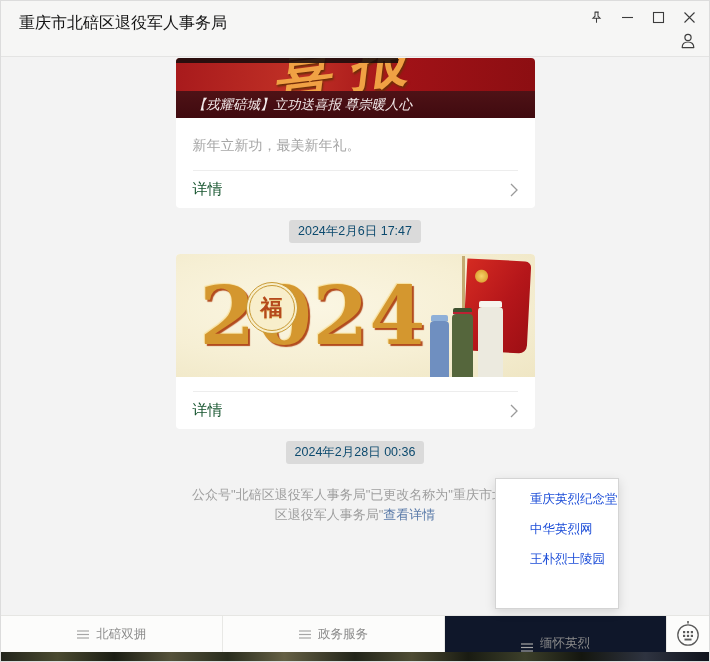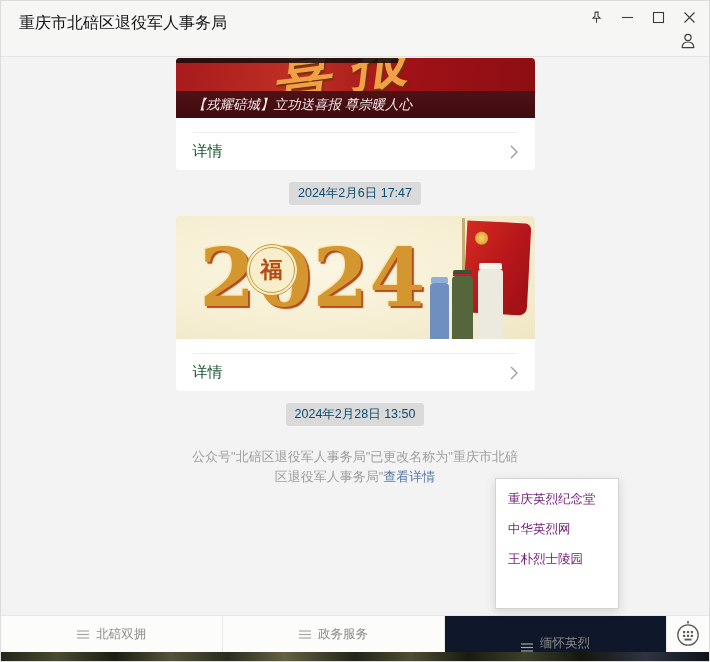--- a/index.html
+++ b/index.html
@@ -92,21 +92,21 @@
 
   .sysmsg { width:338px; margin:21px auto 0; text-align:center; font-size:13px; line-height:20px; color:#9e9e9e; }
   .sysmsg a { color:#5b7ba9; text-decoration:none; cursor:pointer; }
 
   
   .popup {
     position:absolute; left:494px; top:477px; width:124px; height:131px; z-index:30;
     background:#ffffff; border:1px solid #d4d4d4; box-shadow:0 3px 10px rgba(0,0,0,.13);
     padding-top:5px;
   }
-  .popup .pitem { height:30px; line-height:30px; padding-left:12px; font-size:12.5px; color:#701a75; cursor:pointer; white-space:nowrap; }
+  .popup .pitem { height:30px; line-height:30px; padding-left:34px; font-size:12.5px; color:#1d4ed8; cursor:pointer; white-space:nowrap; }
 
   
   .bottombar {
     position:absolute; top:614px; left:0; width:100%; height:37px;
     background:#fcfcfb; border-top:1px solid #e6e6e3; display:flex; z-index:10;
   }
   .tab { width:222px; display:flex; align-items:center; justify-content:center; gap:7px;
          font-size:12.5px; color:#8c8c8c; cursor:pointer; }
   .tab + .tab { border-left:1px solid #e8e8e5; }
   .tab.active { width:223px; background:#0f172a;align-items:flex-end; }
@@ -156,66 +156,67 @@
 
 <div class="chat">
   <div class="feed">
 
     <div class="card">
       <div class="card-img img1">
         <span class="calli">喜报</span>
         <div class="dark-strip"></div>
       </div>
       <div class="card-banner1">【戎耀碚城】立功送喜报 尊崇暖人心</div>
+      <div class="card-body">
+        <div class="card-summary">新年立新功，最美新年礼。</div>
+        <hr class="card-sep">
+        <div class="detail-row">
+          <span class="detail-label">详情</span>
+          <svg width="8" height="14" viewBox="0 0 8 14">
+              <polyline points="1,1 7,7 1,13" stroke="#9a9a9a" stroke-width="1.3" fill="none"></polyline>
+            </svg>
+        </div>
+      </div>
+    </div>
+
+    <div class="timestamp">
+      <span>2024年2月6日 17:47</span>
+    </div>
+
+    <div class="card">
+      <div class="card-img img2">
+        <span class="y2024">2024</span>
+        <div class="seal">福</div>
+        <div class="pole"></div>
+        <div class="flag">
+            <div class="star"></div>
+          </div>
+        <div class="soldier s-blue">
+            <div class="cap"></div>
+          </div>
+        <div class="soldier s-green">
+            <div class="cap"></div>
+          </div>
+        <div class="soldier s-white">
+            <div class="cap"></div>
+          </div>
+      </div>
       <div class="card-body">
         <hr class="card-sep">
         <div class="detail-row">
           <span class="detail-label">详情</span>
           <svg width="8" height="14" viewBox="0 0 8 14">
               <polyline points="1,1 7,7 1,13" stroke="#9a9a9a" stroke-width="1.3" fill="none"></polyline>
             </svg>
         </div>
       </div>
     </div>
 
     <div class="timestamp">
-      <span>2024年2月6日 17:47</span>
-    </div>
-
-    <div class="card">
-      <div class="card-img img2">
-        <span class="y2024">2024</span>
-        <div class="seal">福</div>
-        <div class="pole"></div>
-        <div class="flag">
-            <div class="star"></div>
-          </div>
-        <div class="soldier s-blue">
-            <div class="cap"></div>
-          </div>
-        <div class="soldier s-green">
-            <div class="cap"></div>
-          </div>
-        <div class="soldier s-white">
-            <div class="cap"></div>
-          </div>
-      </div>
-      <div class="card-body">
-        <hr class="card-sep">
-        <div class="detail-row">
-          <span class="detail-label">详情</span>
-          <svg width="8" height="14" viewBox="0 0 8 14">
-              <polyline points="1,1 7,7 1,13" stroke="#9a9a9a" stroke-width="1.3" fill="none"></polyline>
-            </svg>
-        </div>
-      </div>
-    </div>
-
-    <div class="timestamp">
-      <span>2024年2月28日 13:50</span>
+      <span>2024年2月28日 00:36</span>
     </div>
 
     <div class="sysmsg">
       <span>公众号"北碚区退役军人事务局"已更改名称为"重庆市北碚区退役军人事务局"</span><a>查看详情</a>
     </div>
 
   </div>
 </div>
 
 <div class="popup">

